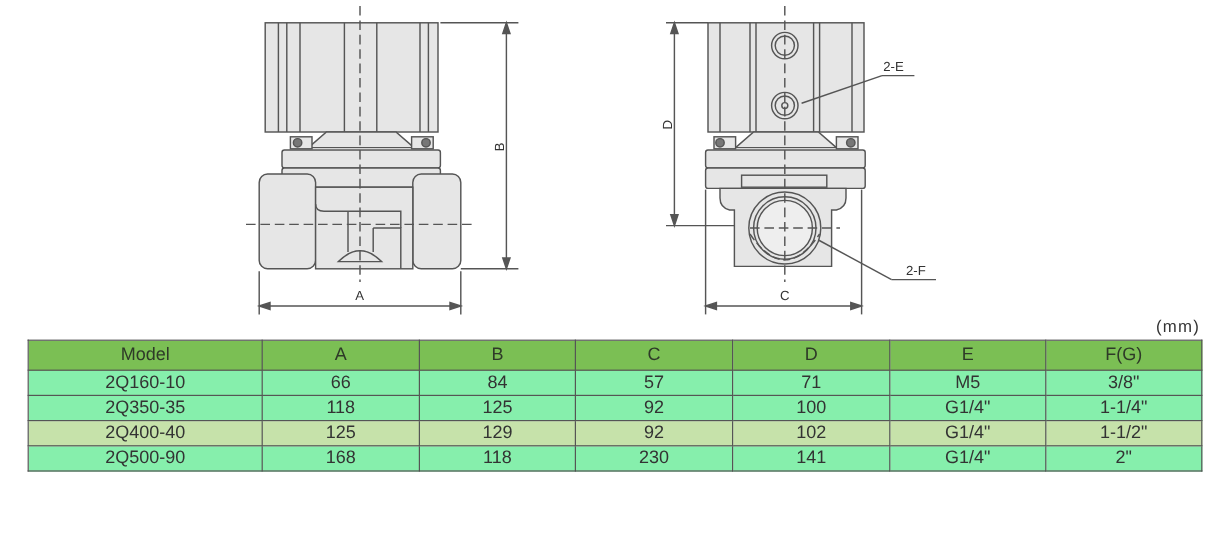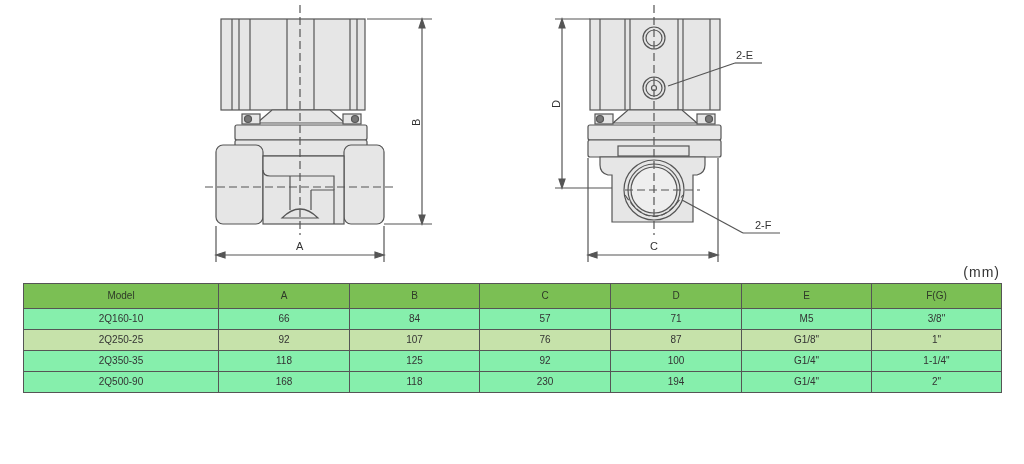--- a/index.html
+++ b/index.html
@@ -1,20 +1,20 @@
 <!DOCTYPE html>
 <html><head>
 <meta charset="utf-8">
 <style>
   html, body { margin:0; padding:0; background:#ffffff; }
   body { width:1024px; height:464px; position:relative; overflow:hidden; font-family:"Liberation Sans", sans-serif; color:#333; }
   .drawing { position:absolute; left:0; top:0; width:1024px; height:270px; }
   .unit { position:absolute; right:24px; top:264px; font-size:14px; color:#333; letter-spacing:1px; }
   table.spec { position:absolute; left:23px; top:283px; width:978px; border-collapse:collapse; table-layout:fixed; }
-  table.spec th, table.spec td { border:1px solid #555; text-align:center; font-size:10px; padding:0; height:20px; line-height:20px; color:#333; font-weight:normal; }
+  table.spec th, table.spec td { border:1px solid #555; text-align:center; font-size:15px; padding:0; height:20px; line-height:20px; color:#333; font-weight:normal; }
   table.spec th { background:#7bbf54; height:24px; line-height:24px; color:#2e3a28; }
   table.spec tr.alt td { background:#c6e2aa; }
   table.spec tr.plain td { background:#86efac; }
   .lbl { font-family:"Liberation Sans", sans-serif; font-size:11px; fill:#333; }
 </style>
 </head>
 <body>
 
 <svg class="drawing" viewBox="0 0 1024 270" xmlns="http://www.w3.org/2000/svg">
   <g stroke="#555" stroke-width="1.2" fill="#e6e6e6">
@@ -146,41 +146,41 @@
   <tbody>
     <tr class="plain">
       <td>2Q160-10</td>
       <td>66</td>
       <td>84</td>
       <td>57</td>
       <td>71</td>
       <td>M5</td>
       <td>3/8"</td>
     </tr>
-    <tr class="alt">
-      <td>2Q250-25</td>
-      <td>92</td>
-      <td>107</td>
-      <td>76</td>
-      <td>87</td>
-      <td>G1/8"</td>
-      <td>1"</td>
-    </tr>
     <tr class="plain">
       <td>2Q350-35</td>
       <td>118</td>
       <td>125</td>
       <td>92</td>
       <td>100</td>
       <td>G1/4"</td>
       <td>1-1/4"</td>
     </tr>
+    <tr class="alt">
+      <td>2Q400-40</td>
+      <td>125</td>
+      <td>129</td>
+      <td>92</td>
+      <td>102</td>
+      <td>G1/4"</td>
+      <td>1-1/2"</td>
+    </tr>
     <tr class="plain">
       <td>2Q500-90</td>
       <td>168</td>
       <td>118</td>
       <td>230</td>
-      <td>194</td>
+      <td>141</td>
       <td>G1/4"</td>
       <td>2"</td>
     </tr>
   </tbody>
 </table>
 
 </body></html>

